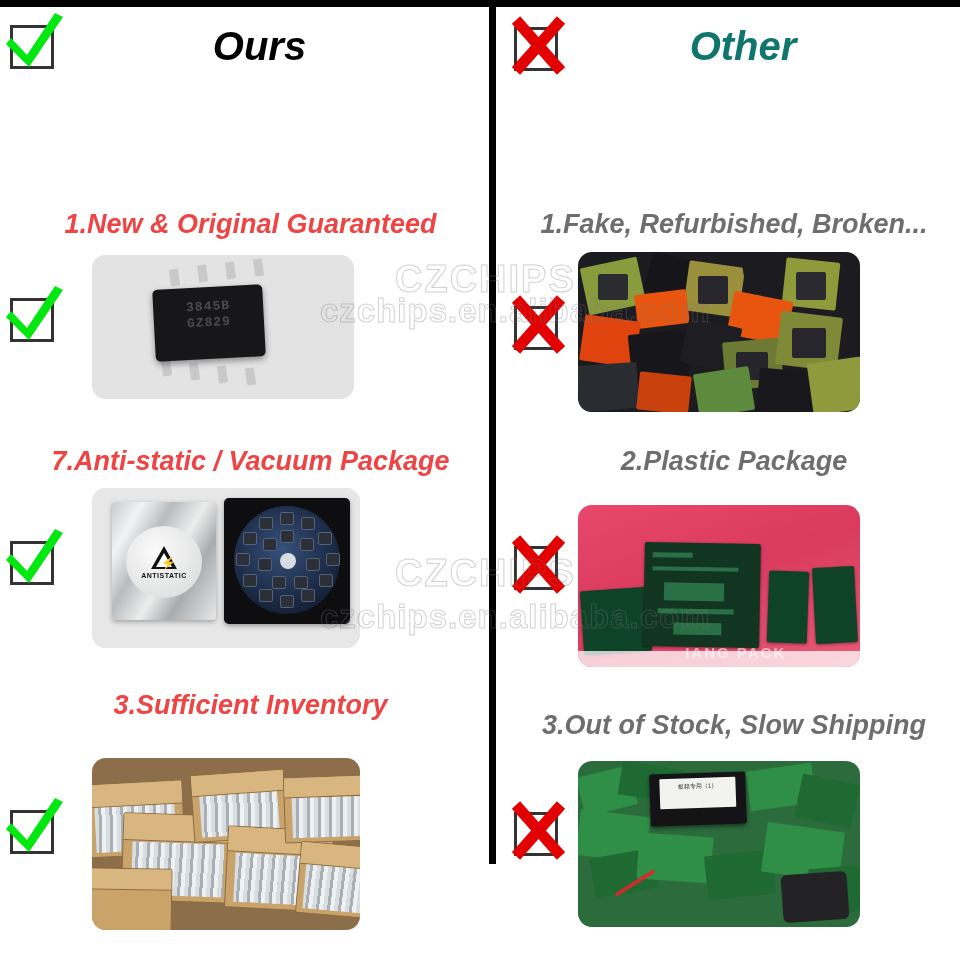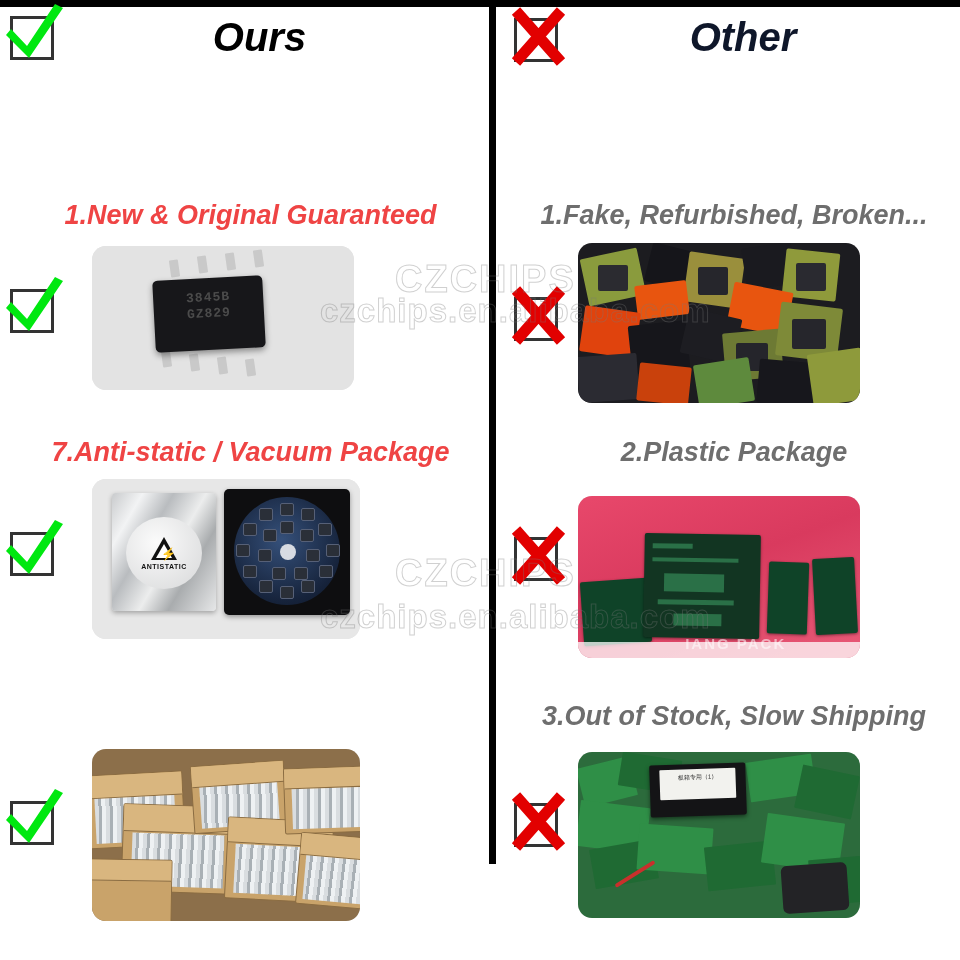--- a/index.html
+++ b/index.html
@@ -20,32 +20,32 @@
   }
 
   
   .top-rule{height:7px;background:#000;width:100%;}
 
   
   .columns{position:relative;height:857px;}
   .vdiv{
     position:absolute;left:489px;top:0;width:7px;height:857px;background:#000;
   }
-  .col{position:absolute;top:0;width:489px;height:612px;}
+  .col{position:absolute;top:9px;width:489px;height:612px;}
   .col.left{left:0;}
   .col.right{left:496px;width:464px;}
 
   
   .colhead{height:82px;position:relative;}
   .colhead .label{
     position:absolute;top:8px;width:100%;text-align:center;
     font-size:40px;font-weight:bold;font-style:italic;
   }
   .col.left .colhead .label{color:#000;padding-left:30px;box-sizing:border-box;}
-  .col.right .colhead .label{color:#0f172a;padding-left:30px;box-sizing:border-box;}
+  .col.right .colhead .label{color:#0f766e;padding-left:30px;box-sizing:border-box;}
 
   
   .markbox{position:absolute;width:44px;height:44px;}
   .markbox .box{
     position:absolute;left:0;top:0;width:100%;height:100%;
     border:3px solid #333;box-sizing:border-box;background:transparent;
   }
   .markbox svg{position:absolute;left:-9px;top:-14px;overflow:visible;}
 
   
@@ -255,21 +255,21 @@
                 <div class="tape" style="left:29px;top:32px;"></div>
                 <div class="hub"></div>
               </div>
             </div>
           </div>
         </div>
       </div>
 
       <div class="row">
         <div class="rowtext" style="position:absolute;top:592px;left:0;width:489px;">
-          <br>
+          <span>3.Sufficient Inventory</span><br>
         </div>
 
         <div class="markbox" style="left:10px;top:712px;">
           <div class="box"></div>
           <svg width="66" height="64" viewBox="0 0 66 64">
             <path d="M5 33 L10 27 L26 44 L54 2 L62 6 L28 56 Z" fill="#00e810"></path>
           </svg>
         </div>
 
         <div class="photo" style="left:92px;top:660px;width:268px;height:172px;">

